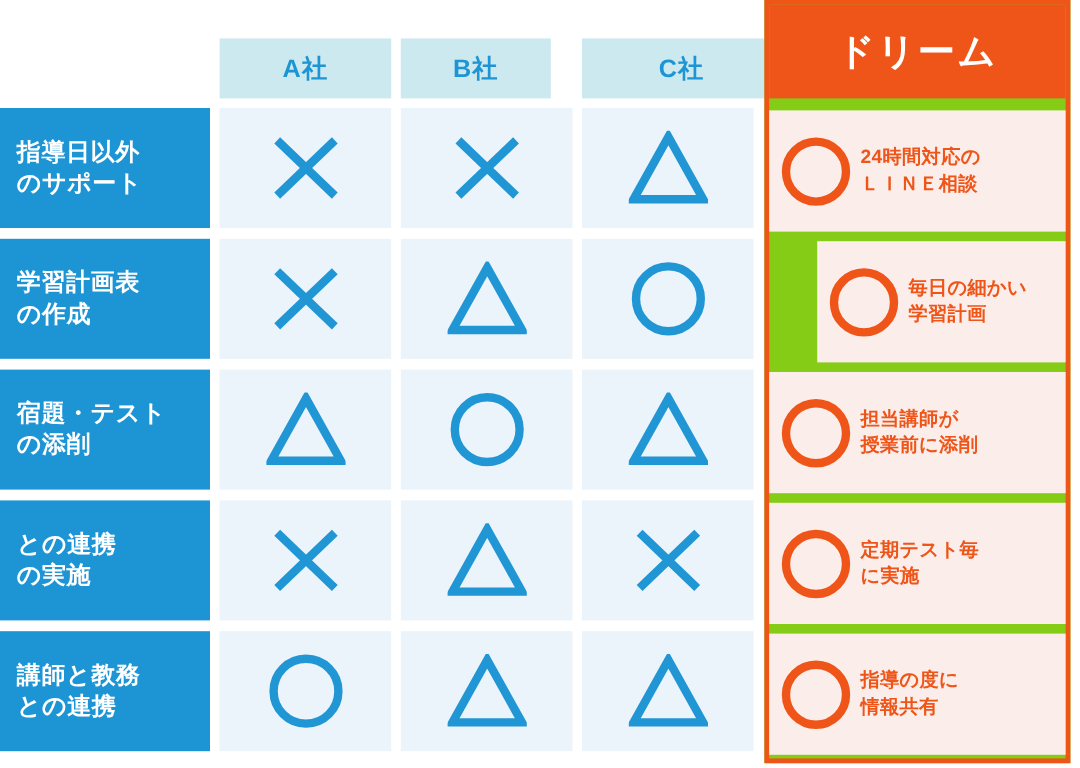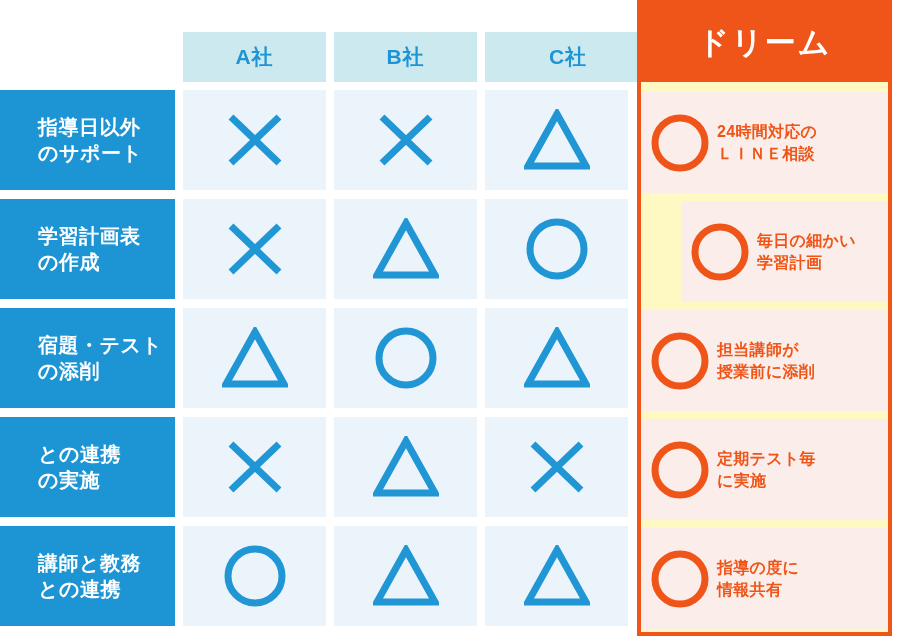--- a/index.html
+++ b/index.html
@@ -41,21 +41,20 @@
     line-height: 1.32;
     letter-spacing: 0.5px;
     display: flex;
     align-items: center;
     padding-left: 14px;
     box-sizing: border-box;
   }
   .row-label-text {
     display: block;
     white-space: pre-line;
-    margin-left: 24px;
   }
 
   
   .col-header {
     position: absolute;
     height: 50px;
     background: #cde9f0;
     color: #1d95d4;
     font-weight: bold;
     font-size: 21px;
@@ -87,21 +86,21 @@
 
   
   #highlight-panel {
     position: absolute;
     left: 637px;
     top: 0px;
     width: 255px;
     height: 636px;
     border: 4px solid #ef5518;
     box-sizing: border-box;
-    background: #fef9c3;
+    background: #84cc16;
   }
   #highlight-header {
     position: absolute;
     left: 0;
     top: 0;
     right: 0;
     height: 78px;
     background: #ef5518;
     color: #ffffff;
     font-size: 31px;
@@ -139,21 +138,21 @@
     white-space: pre-line;
   }
 </style>
 </head>
 <body>
 
 <div id="comparison-table">
 
   <div class="grid" id="grid-root">
       <div class="col-header" style="left: 183px; top: 32px; width: 143px;">A社</div>
-      <div class="col-header" style="left: 334px; top: 32px; width: 143px;">B社</div>
+      <div class="col-header" style="left: 334px; top: 32px; width: 125px;">B社</div>
       <div class="col-header" style="left: 485px; top: 32px; width: 166px; text-align: center;">C社</div>
       <div class="row-label" style="top: 90px; height: 100px;">
         <span class="row-label-text">指導日以外
 のサポート</span>
       </div>
       <div class="mark-cell" style="left: 183px; top: 90px; width: 143px; height: 100px;">
         <svg class="sym" width="66" height="62" viewBox="0 0 66 62">
           <path d="M9 8 L57 54 M57 8 L9 54" class="sym-stroke"></path>
         </svg>
       </div>

